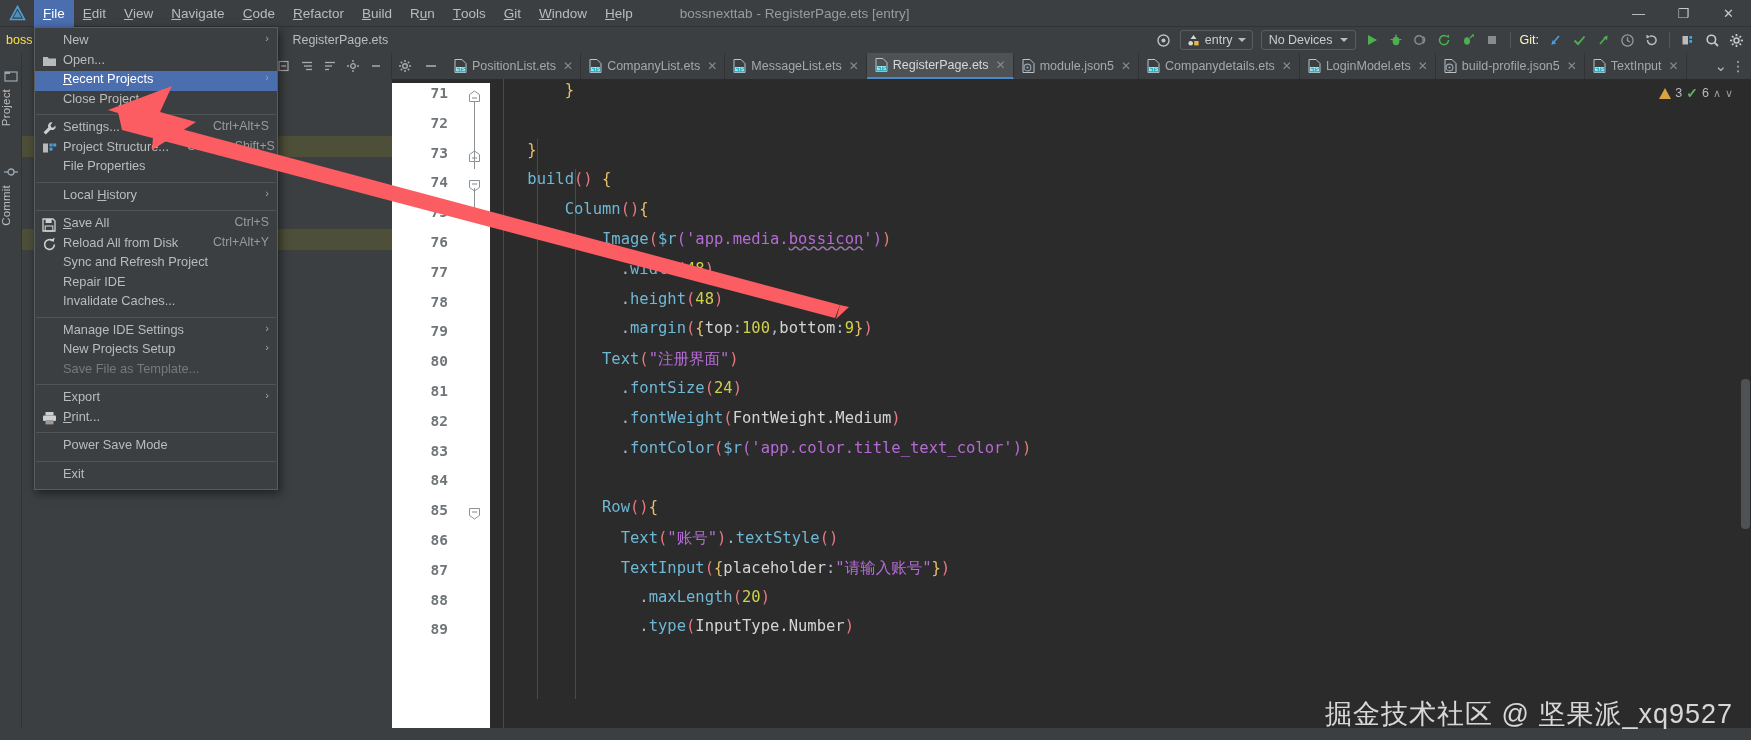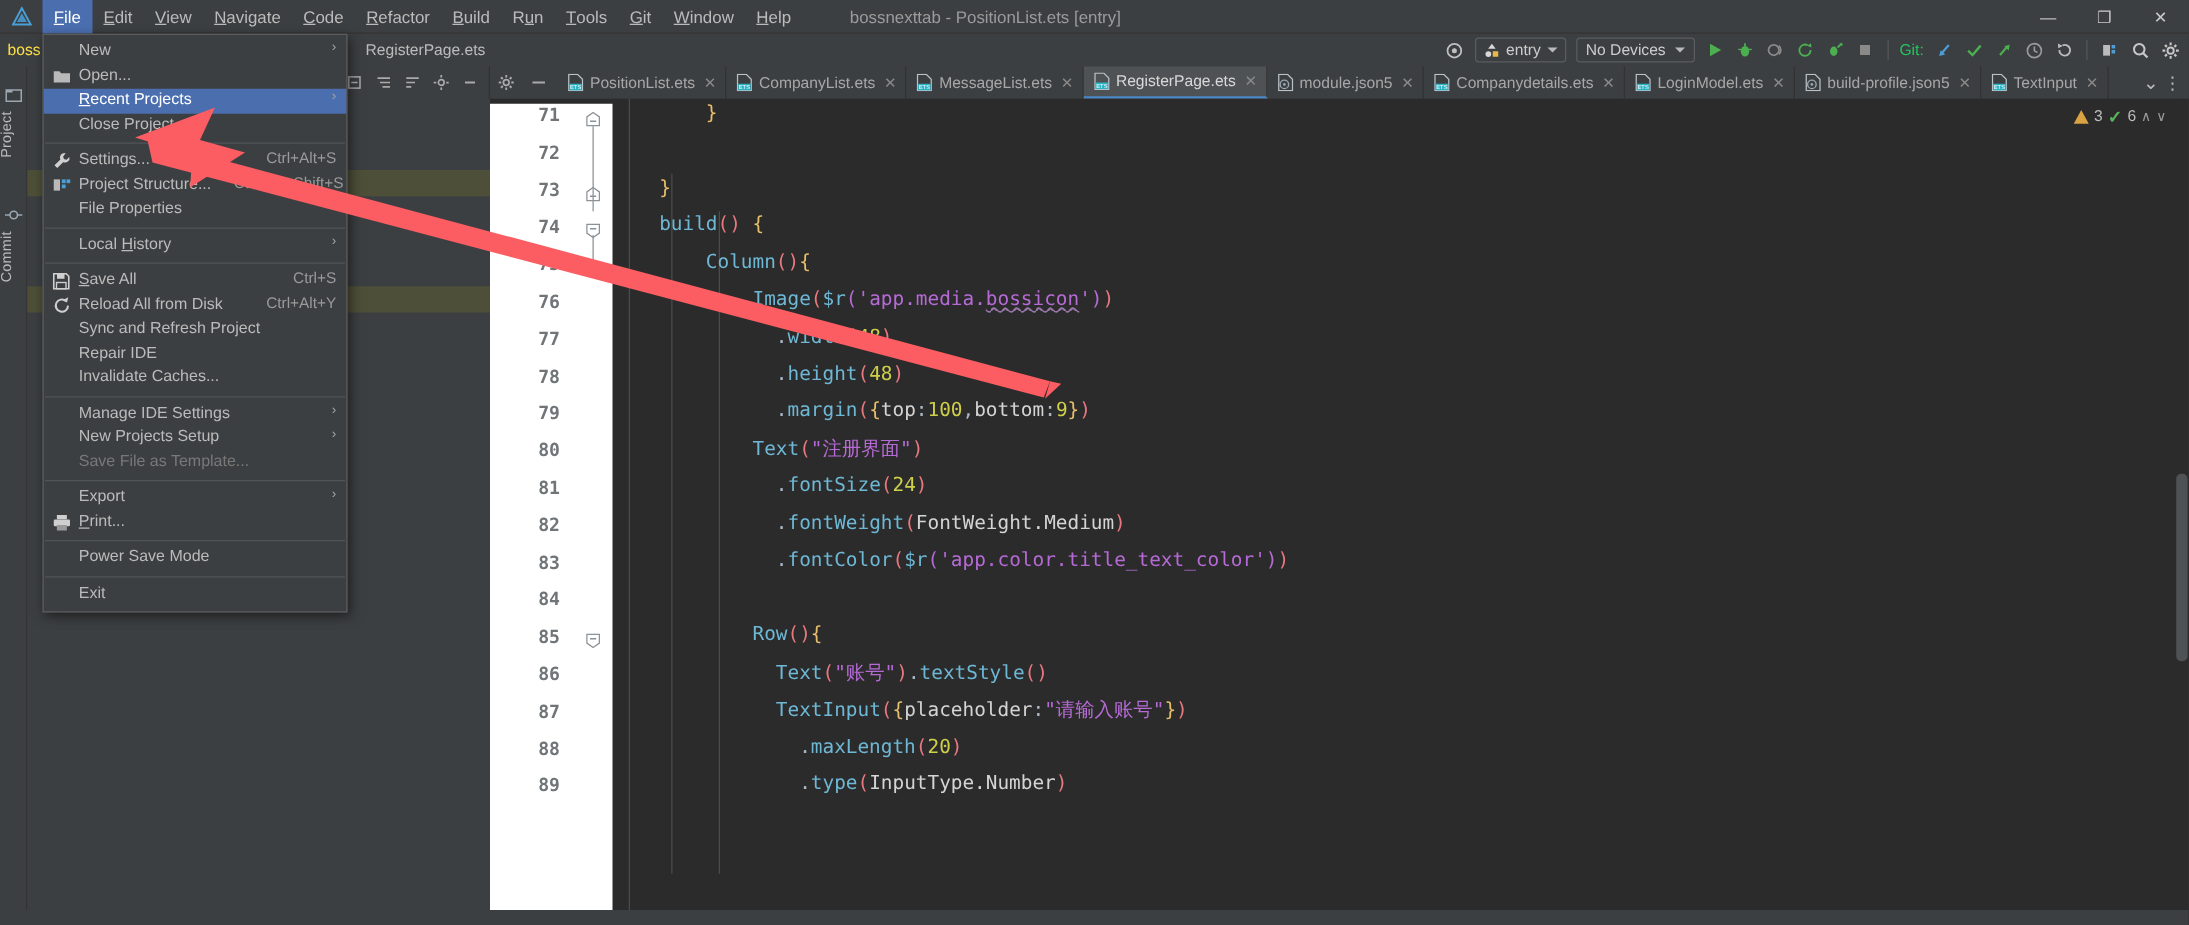--- a/index.html
+++ b/index.html
@@ -110,21 +110,21 @@
   }
   .caret-down {
     width: 0; height: 0;
     border-left: 4px solid transparent;
     border-right: 4px solid transparent;
     border-top: 4px solid #b9b9b9;
   }
   .tb-sep {
     width: 1px; height: 16px; background: #555758; margin: 0 5px;
   }
-  .git-label { font-size: 12.5px; color: #22c55e; margin: 0 3px 0 2px; }
+  .git-label { font-size: 12.5px; color: #fef9c3; margin: 0 3px 0 2px; }
 
   
   .left-strip {
     position: absolute; left: 0; top: 53px;
     width: 22px; height: 687px;
     background: #3c3f41;
     border-right: 1px solid #323232;
   }
   .vtool {
     position: absolute; left: 0;
@@ -389,21 +389,21 @@
         <div class="menu-item"><u>N</u>avigate</div>
         <div class="menu-item"><u>C</u>ode</div>
         <div class="menu-item"><u>R</u>efactor</div>
         <div class="menu-item"><u>B</u>uild</div>
         <div class="menu-item">R<u>u</u>n</div>
         <div class="menu-item"><u>T</u>ools</div>
         <div class="menu-item"><u>G</u>it</div>
         <div class="menu-item"><u>W</u>indow</div>
         <div class="menu-item"><u>H</u>elp</div>
       </div>
-    <div class="title-text">bossnexttab - PositionList.ets [entry]</div>
+    <div class="title-text">bossnexttab - RegisterPage.ets [entry]</div>
     <div class="win-controls">
       <div class="win-btn">—</div>
       <div class="win-btn">❐</div>
       <div class="win-btn">✕</div>
     </div>
   </div>
 
   <div class="toolbar">
     <div class="breadcrumb-area">
       <span class="bc-proj">boss</span>
@@ -936,15 +936,16 @@
     <path d="M 840 305 L 849 307 L 836 319 Z" fill="#fb5d62"></path>
 
     <path d="M 108 110
              L 172 86
              L 160 112
              L 196 122
              L 152 150
              L 154 124 Z" fill="#fb5d62"></path>
   </svg>
 
+  <div class="watermark">掘金技术社区 @ 坚果派_xq9527</div>
 
   <div class="status-strip"></div>
 </div>
 
 </body></html>

